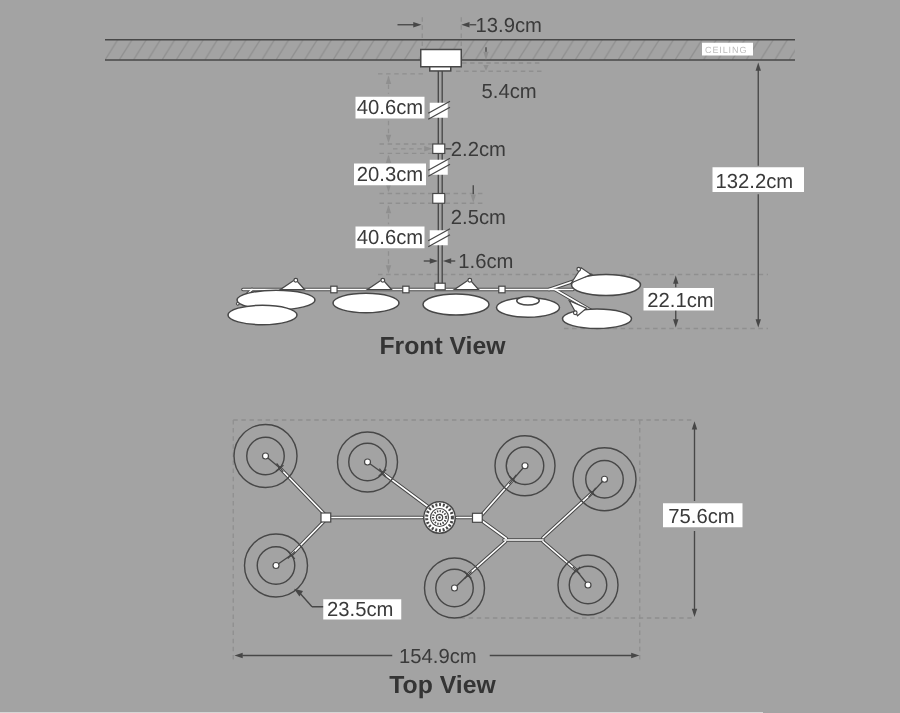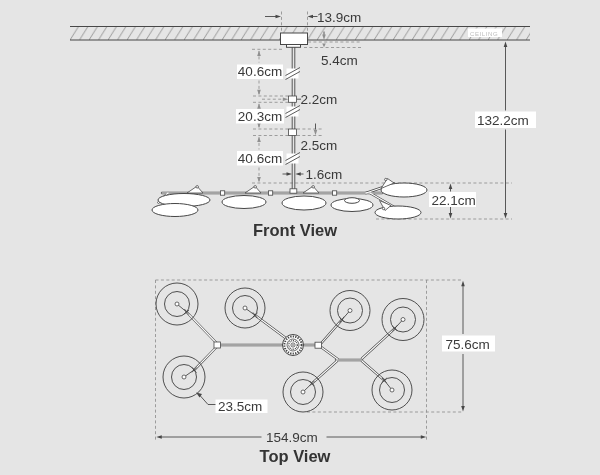--- a/index.html
+++ b/index.html
@@ -1,16 +1,16 @@
 <!DOCTYPE html>
 <html style="--c-line: #474747; --c-dash: #8f8f8f; --c-text: #3a3a3a; --c-ceiling: #bdbdbd;"><head>
 <meta charset="utf-8">
 <style>
   html,body{margin:0;padding:0;background:#fff;}
-  #stage{width:600px;height:475px;position:relative;background:#e5e5e5;overflow:hidden;}
+  #stage{width:600px;height:475px;position:relative;background:#a3a3a3;overflow:hidden;}
   svg text{font-family:"Liberation Sans","DejaVu Sans",sans-serif;}
   .dim{font-size:13.5px;fill:var(--c-text,#3b3b3b);}
   .title{font-size:16.5px;font-weight:700;fill:#343434;}
   .ceil{font-size:6px;fill:var(--c-ceiling,#bdbdbd);letter-spacing:.6px;}
   .ln{stroke:var(--c-line,#4a4a4a);fill:none;stroke-width:1;}
   .thin{stroke-width:.9;}
   .dash{stroke:var(--c-dash,#909090);fill:none;stroke-width:.85;stroke-dasharray:3 2.4;}
   .sdim{stroke:var(--c-line,#4a4a4a);stroke-width:.9;fill:none;}
   .wbg{fill:#fff;stroke:none;}
   .arrD{fill:var(--c-line,#4a4a4a);stroke:none;}

